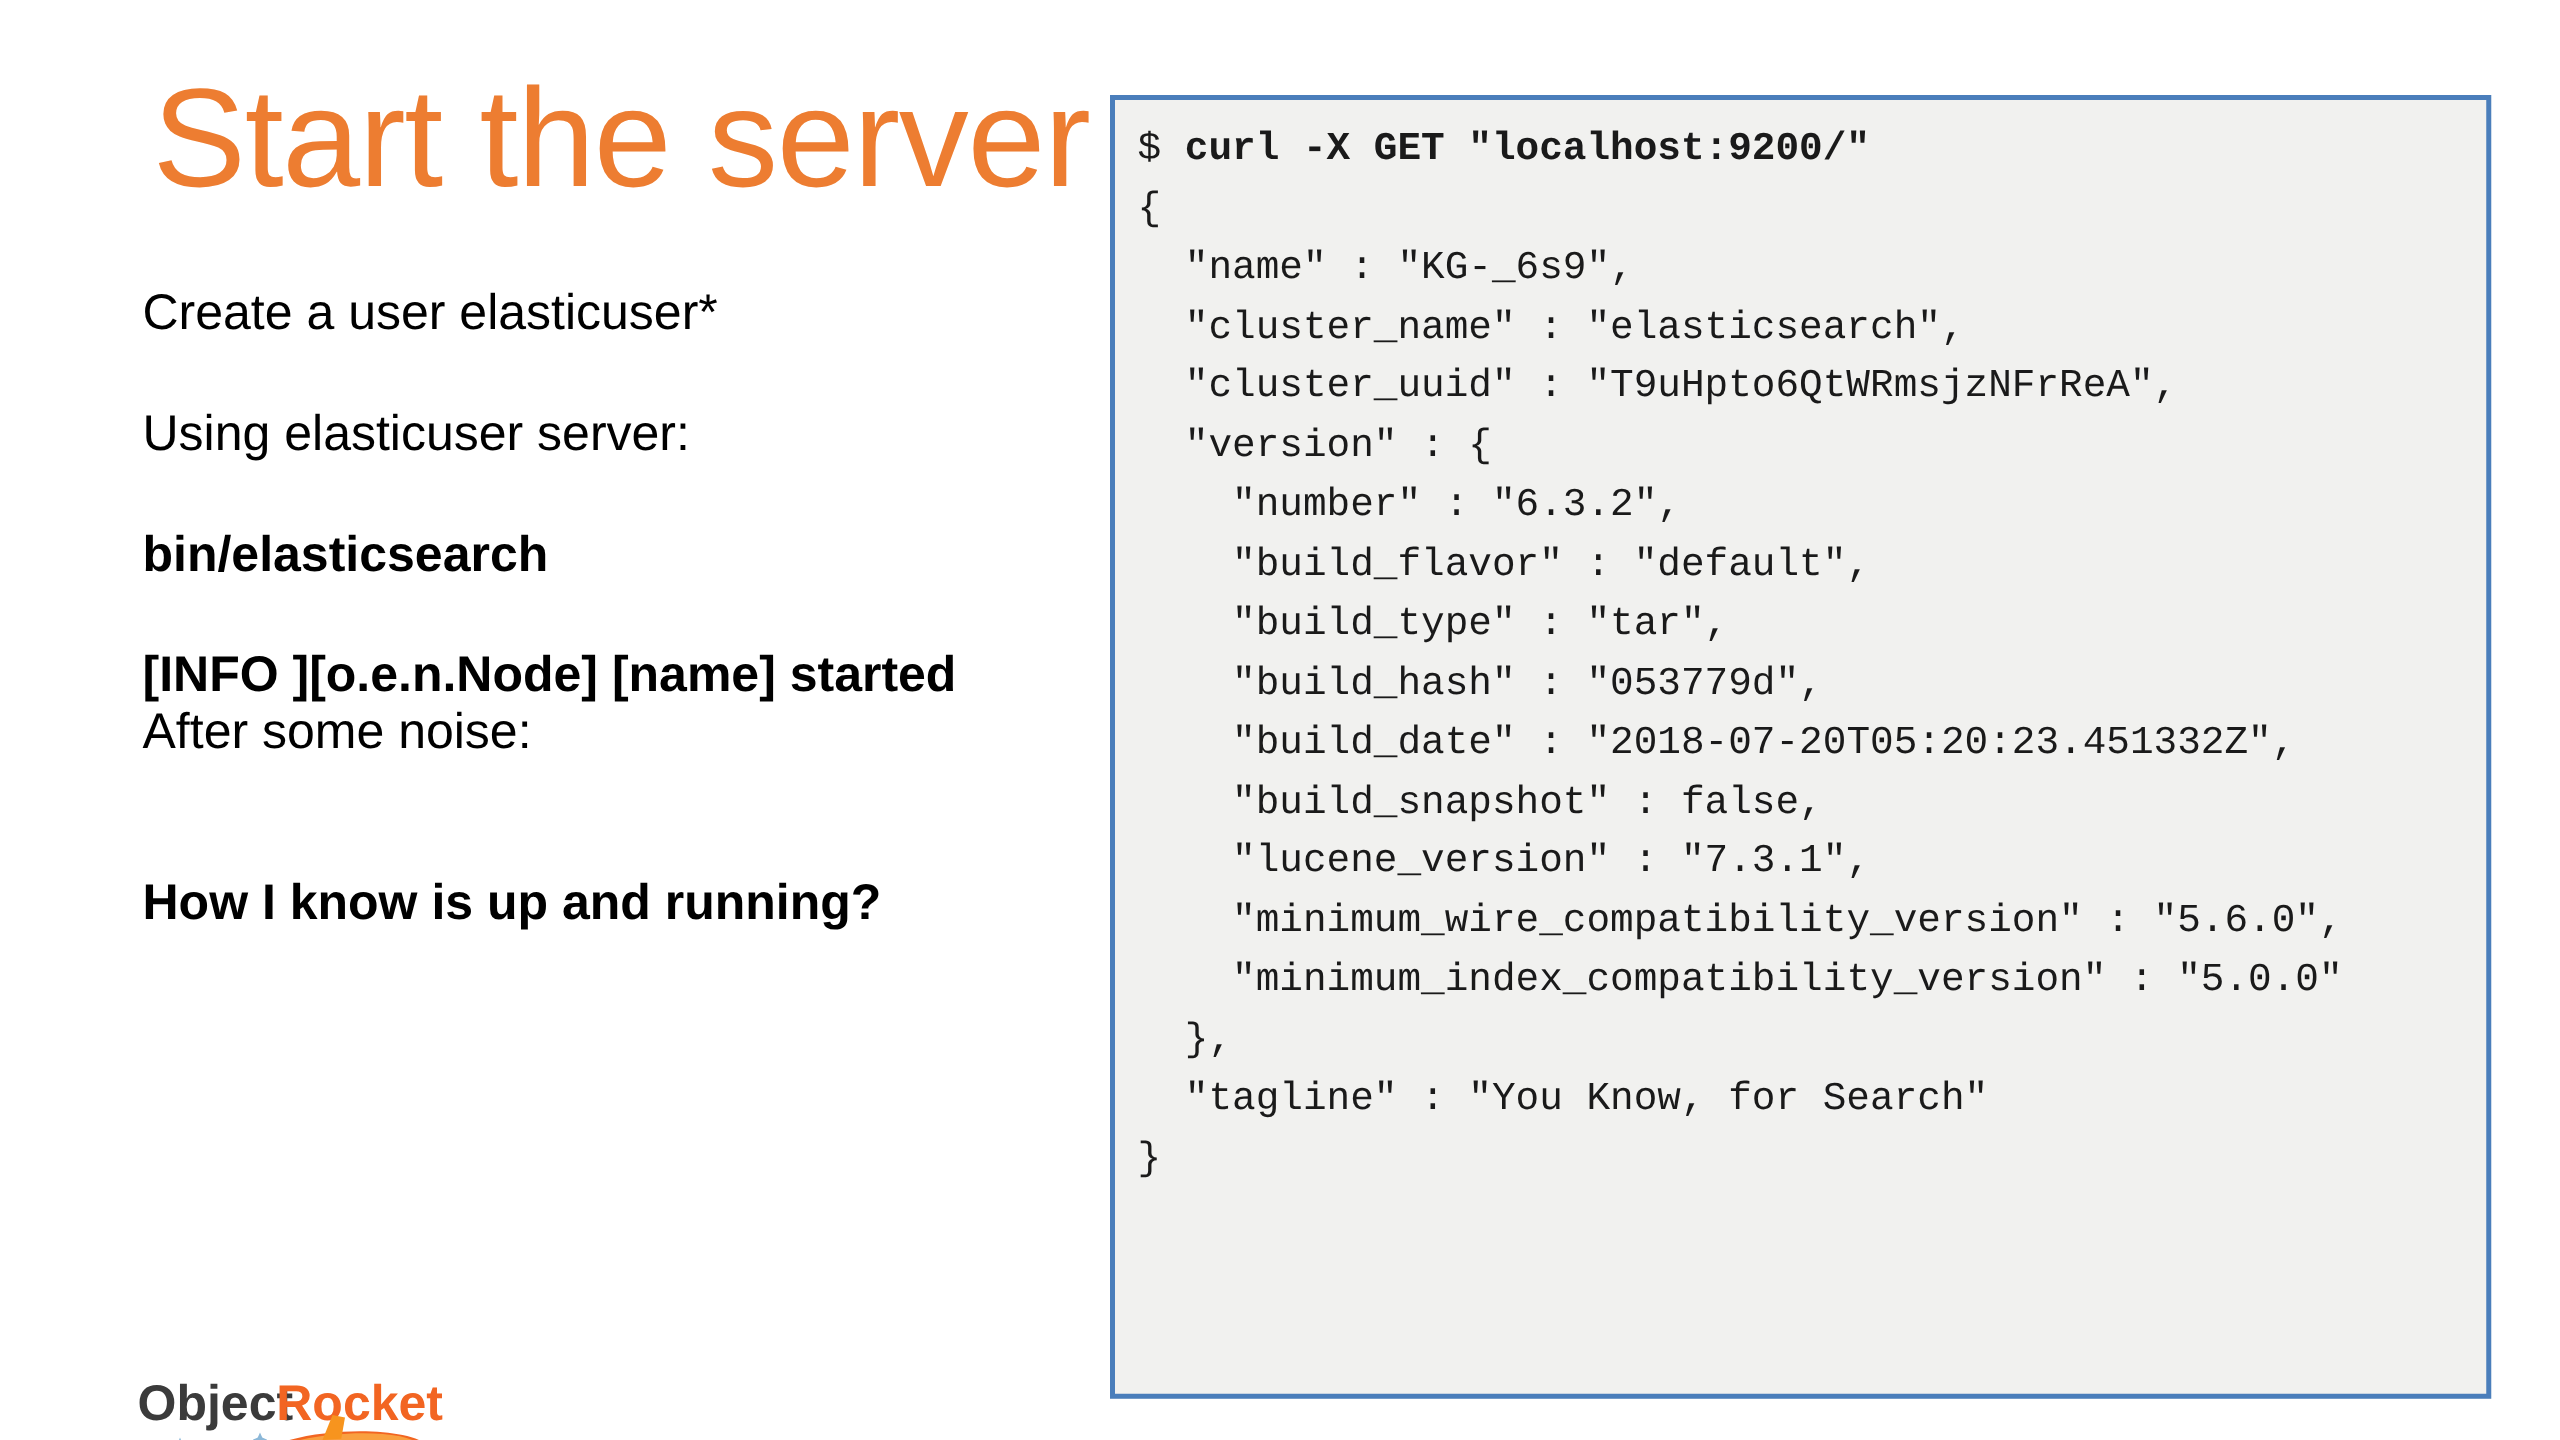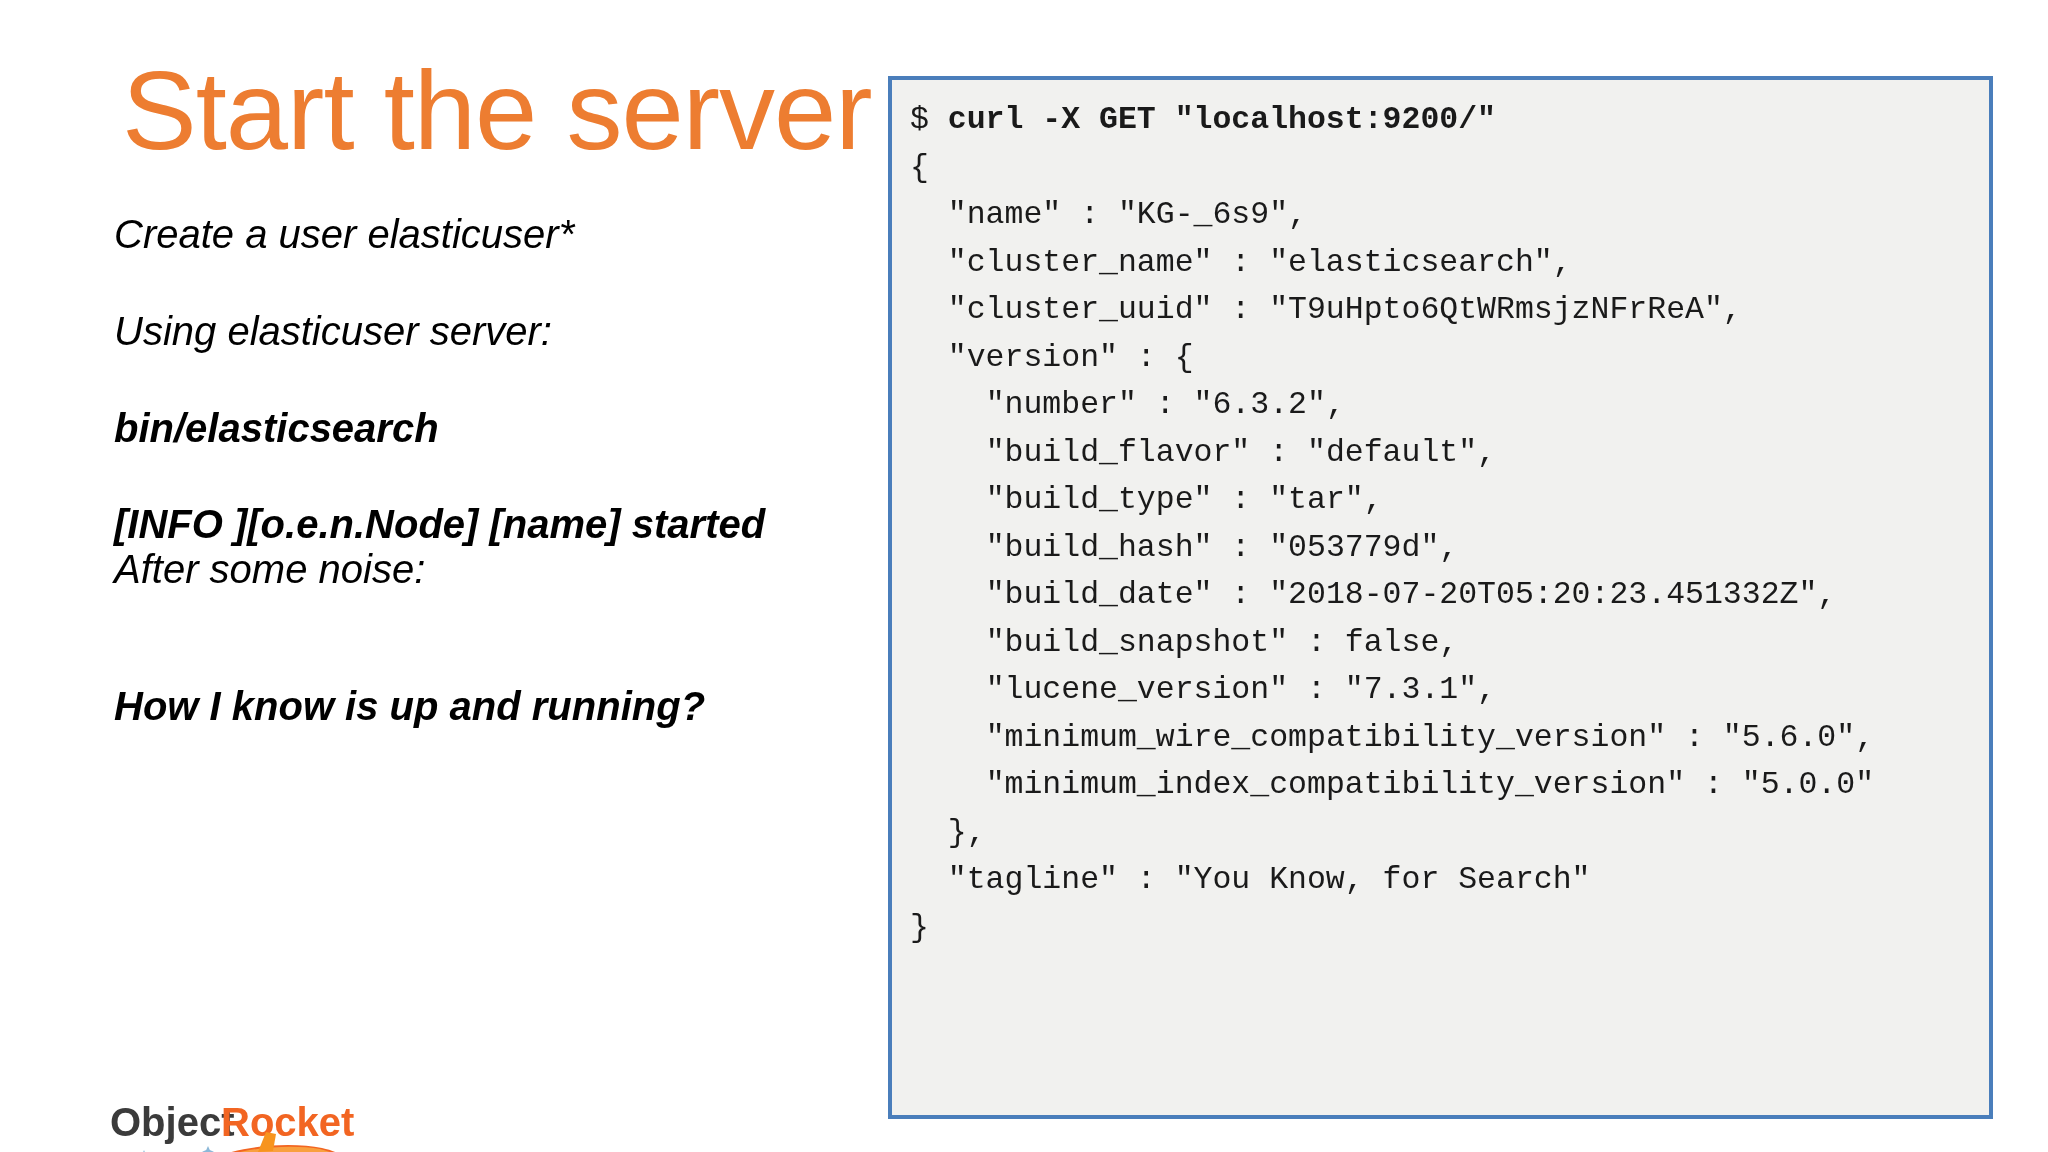--- a/index.html
+++ b/index.html
@@ -27,24 +27,23 @@
     font-weight: 400;
     letter-spacing: -1px;
     white-space: nowrap;
     z-index: 1;
   }
 
   
   #left-col {
     position: absolute;
     left: 114px;
-    top: 212px;
+    top: 228px;
     width: 760px;
     z-index: 2;
-    font-style: italic;
   }
   .body-line {
     font-size: 40px;
     line-height: 1.12;
     color: #000000;
     white-space: nowrap;
   }
   .body-line.bold { font-weight: bold; }
   .gap-lg { height: 52px; }
   .gap-xl { height: 92px; }

